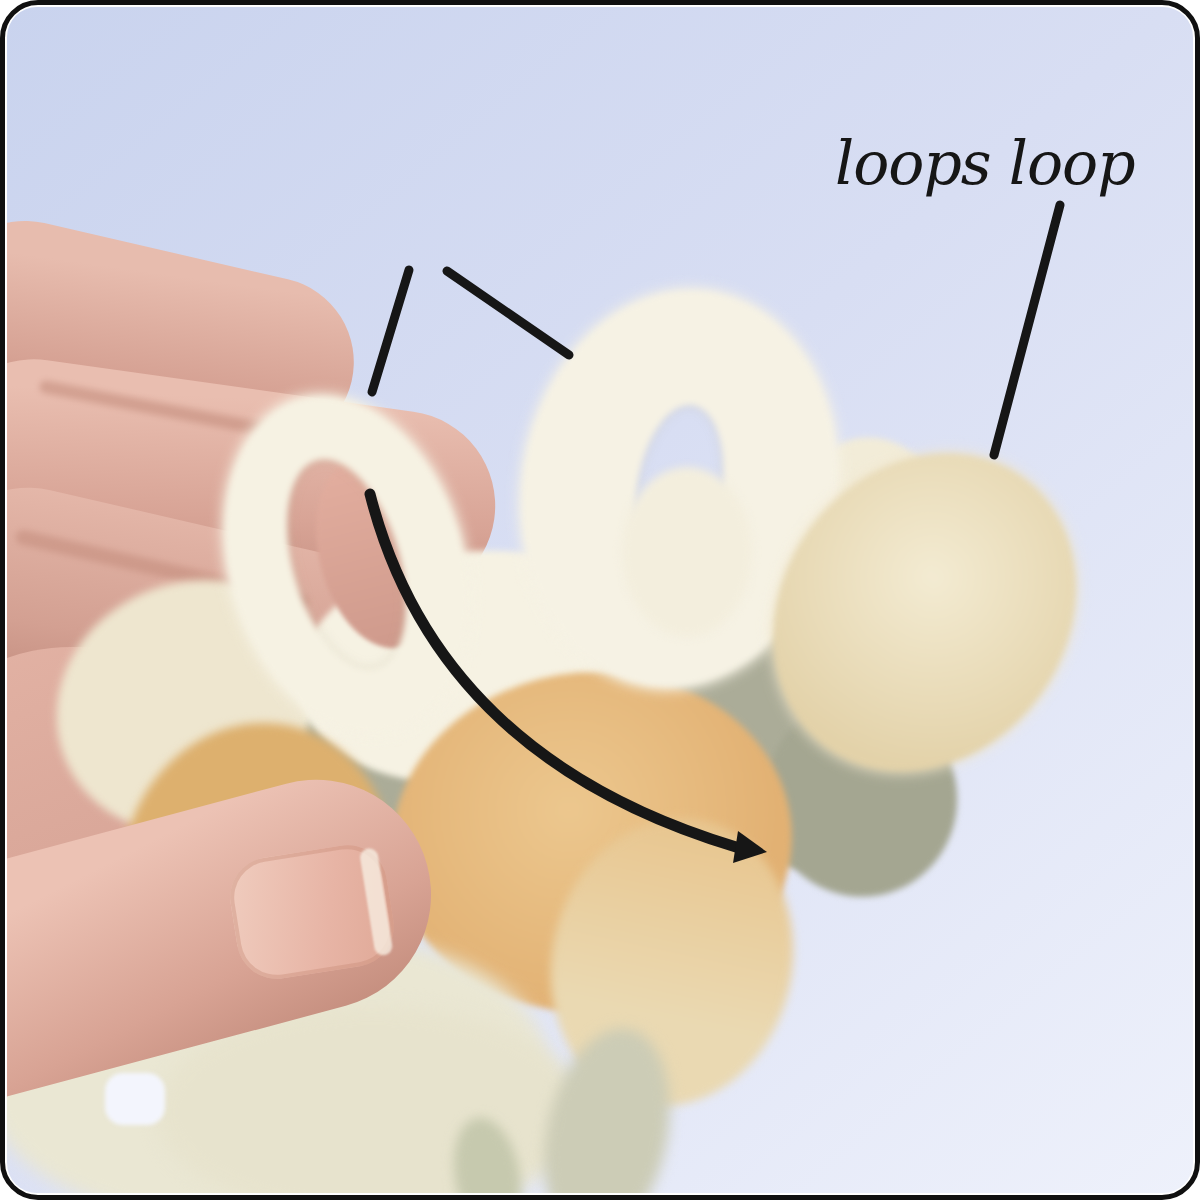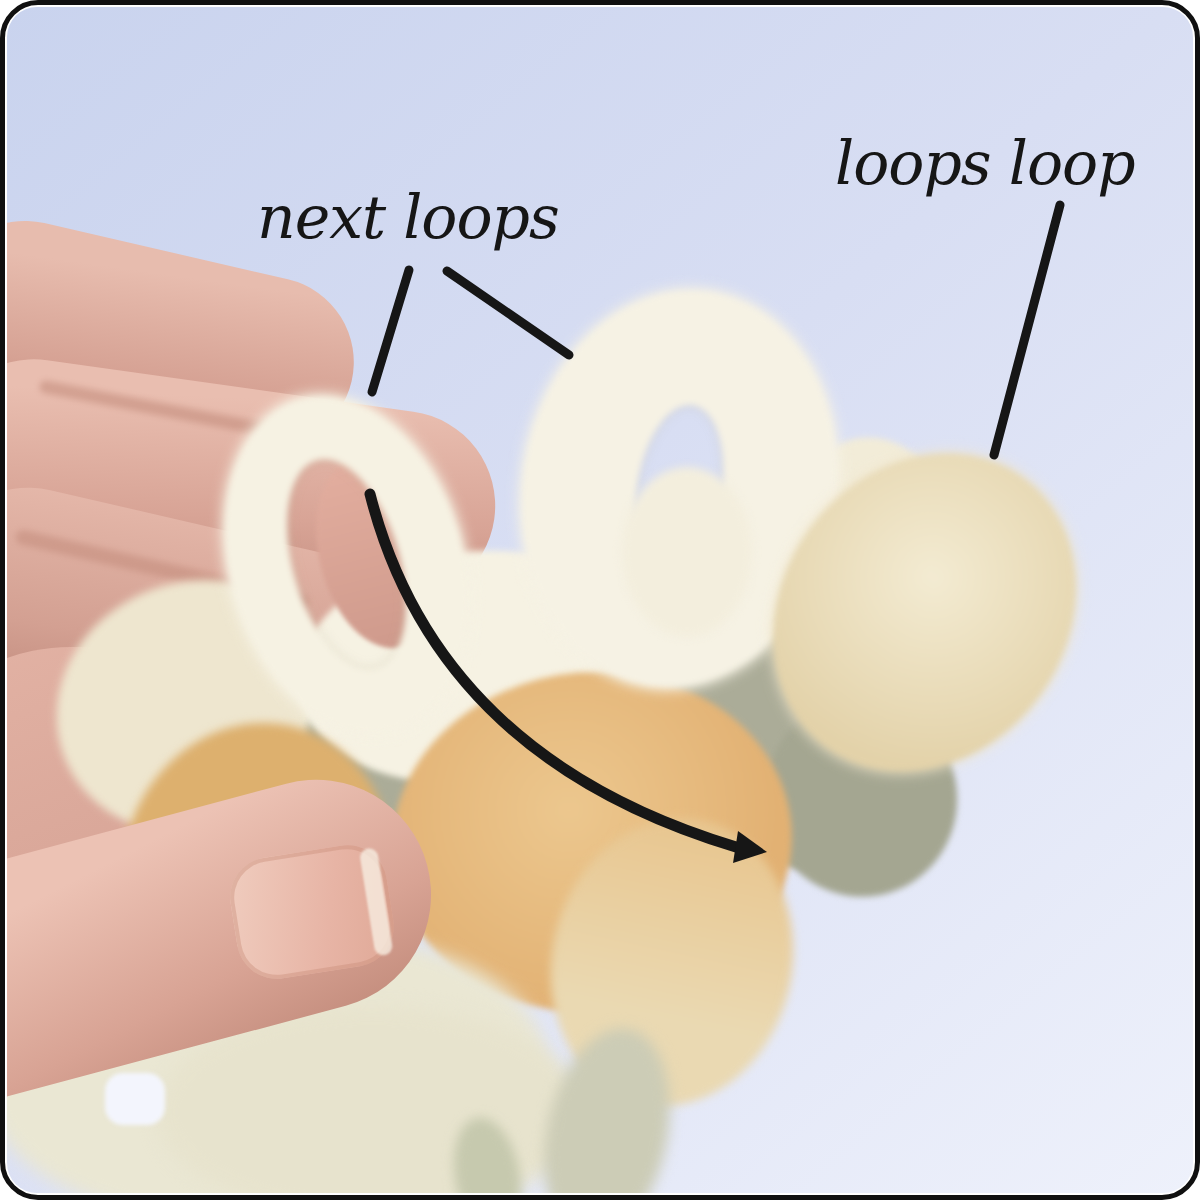--- a/index.html
+++ b/index.html
@@ -118,17 +118,16 @@
     </div>
 
     <svg class="overlay" width="1196" height="1196" viewBox="0 0 1196 1196">
       <line x1="402" y1="263" x2="365" y2="385" stroke="#161616" stroke-width="9" stroke-linecap="round"></line>
       <line x1="440" y1="264" x2="562" y2="348" stroke="#161616" stroke-width="9" stroke-linecap="round"></line>
       <line x1="1053" y1="198" x2="987" y2="448" stroke="#161616" stroke-width="9" stroke-linecap="round"></line>
       <path d="M 363 487 Q 430 750 729 840" fill="none" stroke="#161616" stroke-width="11" stroke-linecap="round"></path>
       <polygon points="760,845 731,824 726,856" fill="#161616"></polygon>
     </svg>
 
-    <div class="label" style="left:250px;top:180px;">next loops</div>
     <div class="label" style="left:828px;top:126px;">loops loop</div>
 
   </div>
 </div>
 
 </body></html>

